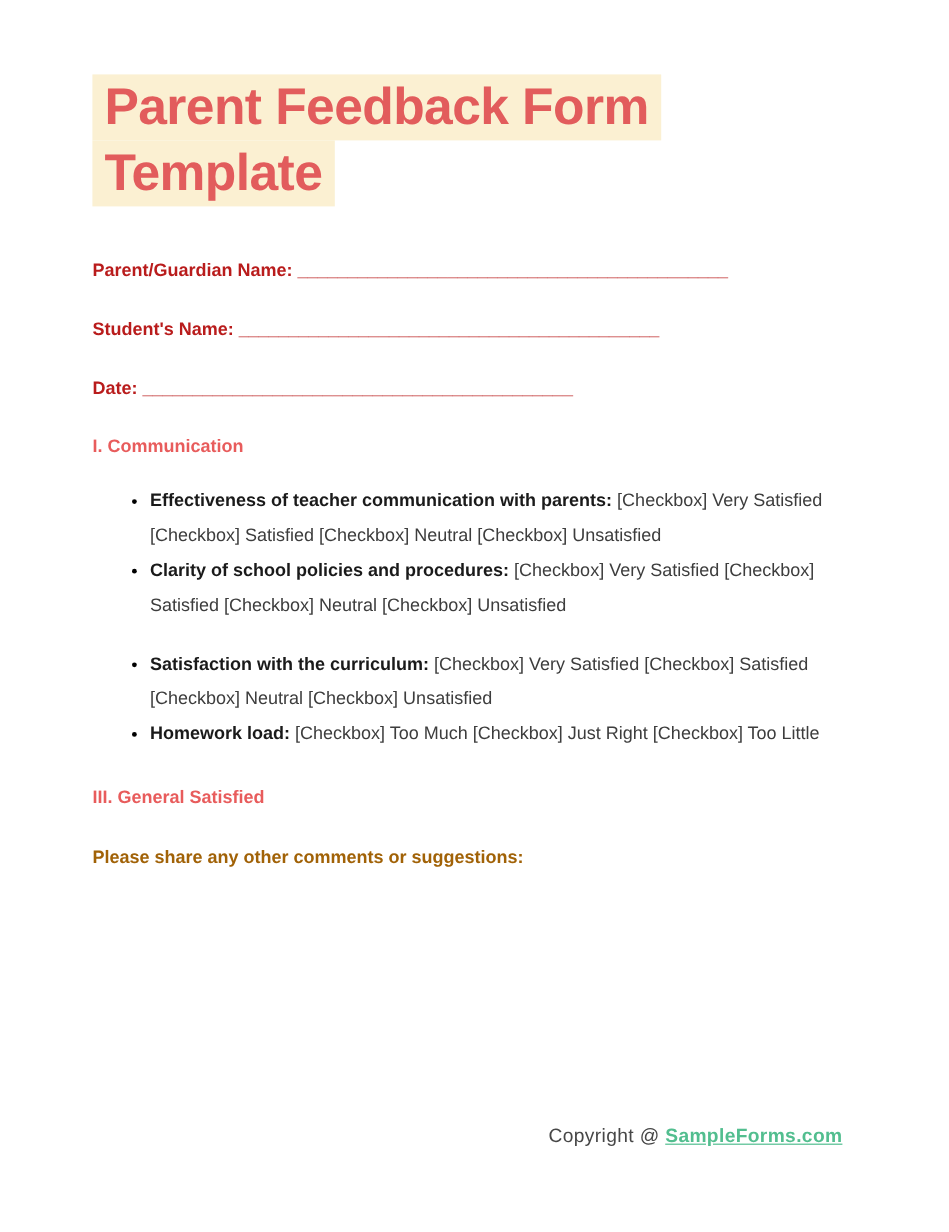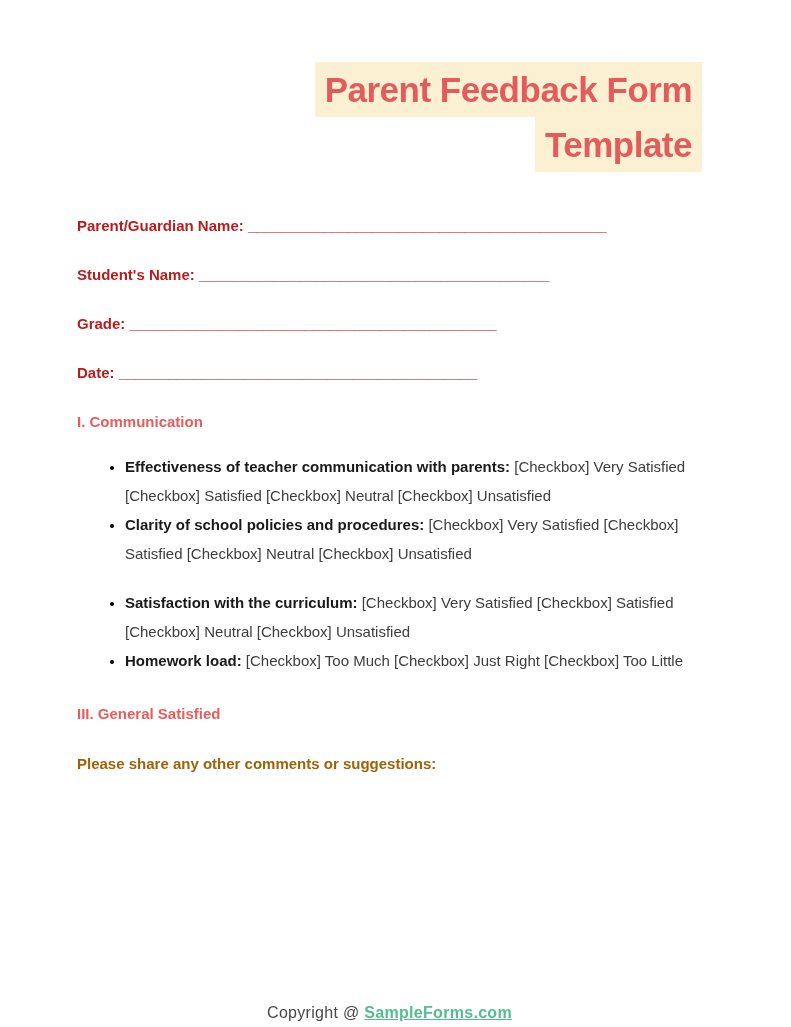--- a/index.html
+++ b/index.html
@@ -13,22 +13,22 @@
     overflow: hidden;
   }
   .page {
     width: 791px;
     height: 1027px;
     padding: 62px 89px 0 77px; 
     position: relative;
   }
   
   .title {
-    text-align: right;
-    font-size: 35px;
+    text-align: left;
+    font-size: 43px;
     font-weight: bold;
     color: #e25c5c;
     margin-bottom: 44px;
     letter-spacing: -0.5px;
   }
   .title .hl {
     display: inline-block;
     line-height: 55px;
     padding: 0 10px;
     background: #fbf0d2;
@@ -67,22 +67,22 @@
     margin-top: 30px;
     font-weight: bold;
     color: #a16207;
     line-height: 20px;
   }
   
   .footer {
     position: absolute;
     left: 77px;
     right: 89px;
-    top: 1004px;
-    text-align: center;
+    top: 939px;
+    text-align: right;
     font-size: 16px;
     color: #474747;
     letter-spacing: 0.3px;
   }
   .footer a {
     color: #52be8f;
     font-weight: bold;
     text-decoration: underline;
     cursor: pointer;
   }
@@ -91,21 +91,20 @@
 <body>
 
 <div class="page">
 
   <h1 class="title"><span class="hl">Parent Feedback Form</span><br><span class="hl">Template</span></h1>
 
   <div class="field"><span>Parent/Guardian Name:</span> <span class="blank">___________________________________________</span></div>
 
   <div class="field"><span>Student's Name:</span> <span class="blank">__________________________________________</span></div>
 
-  <div class="field"><span>Grade:</span> <span class="blank">____________________________________________</span></div>
 
   <div class="field"><span>Date:</span> <span class="blank">___________________________________________</span></div>
 
   <div class="section-heading">I. Communication</div>
 
   <ul class="bullets">
     <li><span class="item-label">Effectiveness of teacher communication with parents:</span> <span>[Checkbox] Very Satisfied [Checkbox] Satisfied [Checkbox] Neutral [Checkbox] Unsatisfied</span></li>
     <li><span class="item-label">Clarity of school policies and procedures:</span> <span>[Checkbox] Very Satisfied [Checkbox] Satisfied [Checkbox] Neutral [Checkbox] Unsatisfied</span></li>
   </ul>
 

